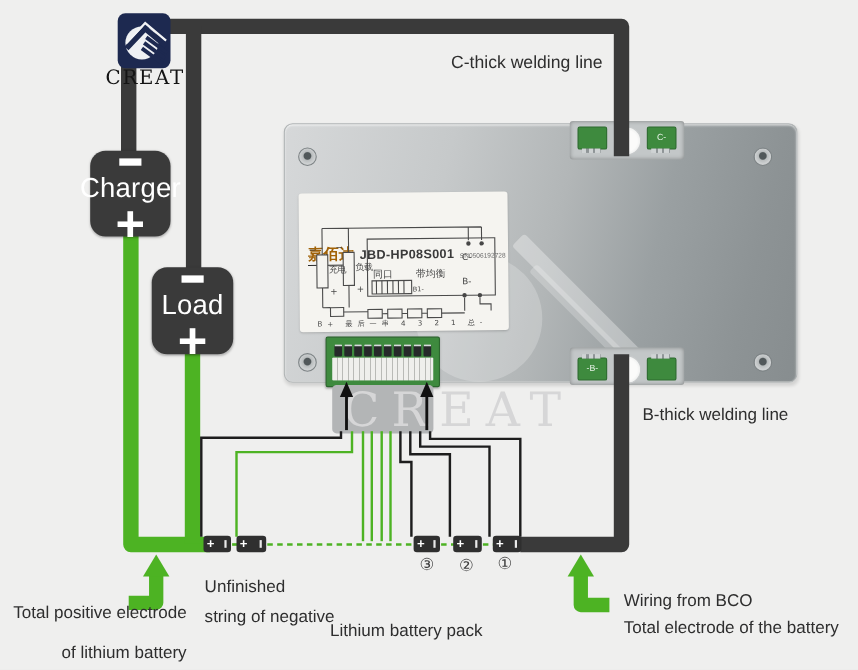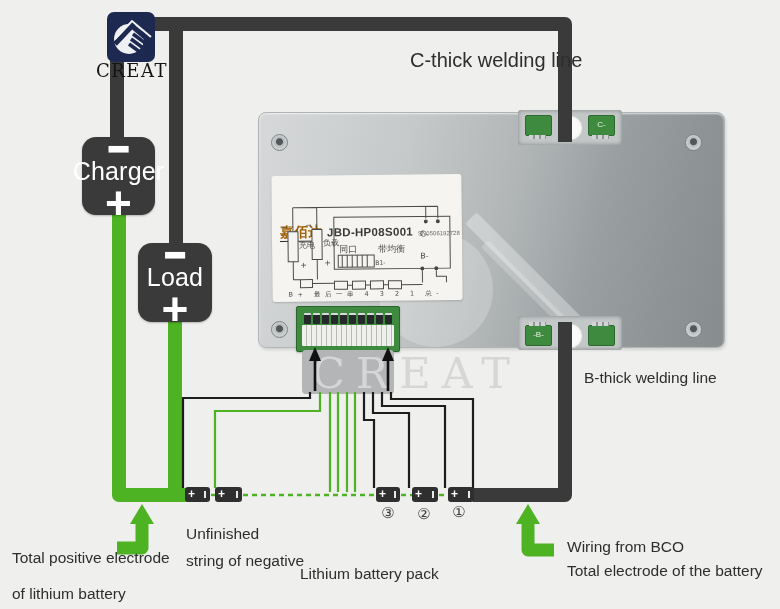--- a/index.html
+++ b/index.html
@@ -260,29 +260,29 @@
       <span class="tick"></span>
   </div>
   <div class="battery" style="left:448px;width:26px;">
     <span class="bplus">+</span>
       <span class="tick"></span>
   </div>
   <div class="cell-num" style="left:380px;top:504px;">③</div>
   <div class="cell-num" style="left:416px;top:505px;">②</div>
   <div class="cell-num" style="left:451px;top:503px;">①</div>
 
-  <div class="note" style="left:410px;top:49px;font-size:20px;">C-thick welding line</div>
+  <div class="note" style="left:410px;top:49px;font-size:16px;">C-thick welding line</div>
   <div class="note" style="left:584px;top:369px;">B-thick welding line</div>
 
   <div class="note" style="left:186px;top:504px;margin-top:21px;">
     <div>Unfinished</div>
     <div style="margin-top:9px;">string of negative</div>
   </div>
 
-  <div class="note" style="left:12px;top:549px;">
+  <div class="note" style="left:12px;top:549px;text-align:right;">
     <div>Total positive electrode</div>
     <div style="margin-top:18px;">of lithium battery</div>
   </div>
 
   <div class="note" style="left:300px;top:565px;">Lithium battery pack</div>
 
   <div class="note" style="left:567px;top:538px;">Wiring from BCO</div>
   <div class="note" style="left:567px;top:562px;">Total electrode of the battery</div>
 
 </div>

